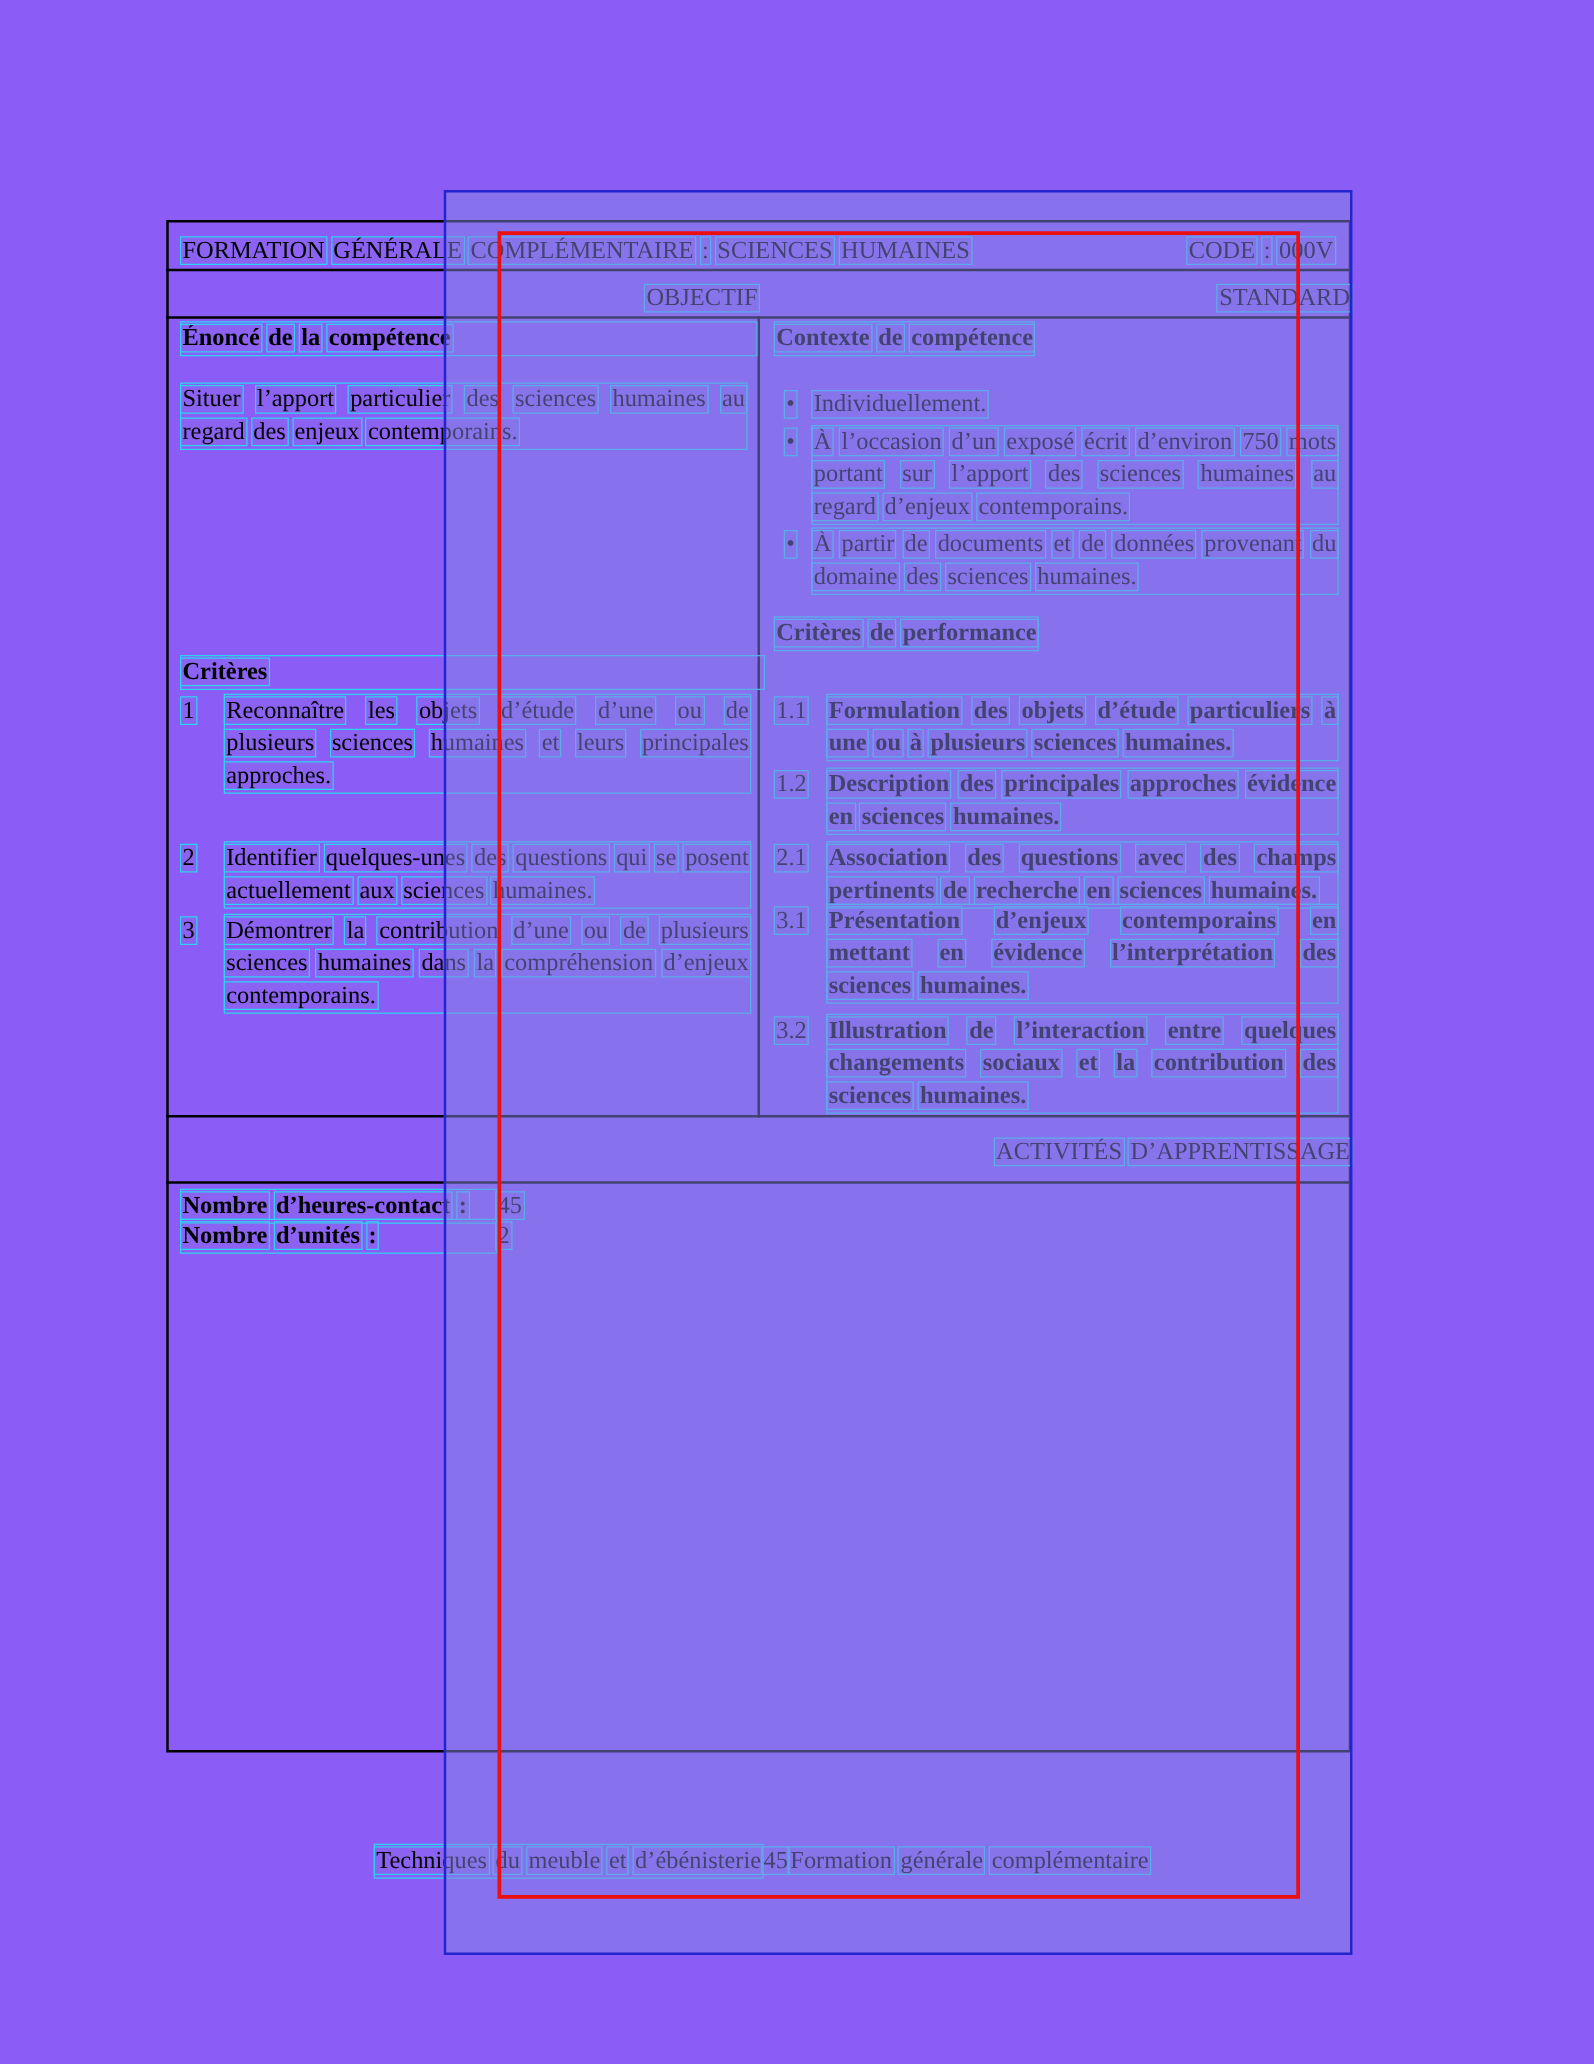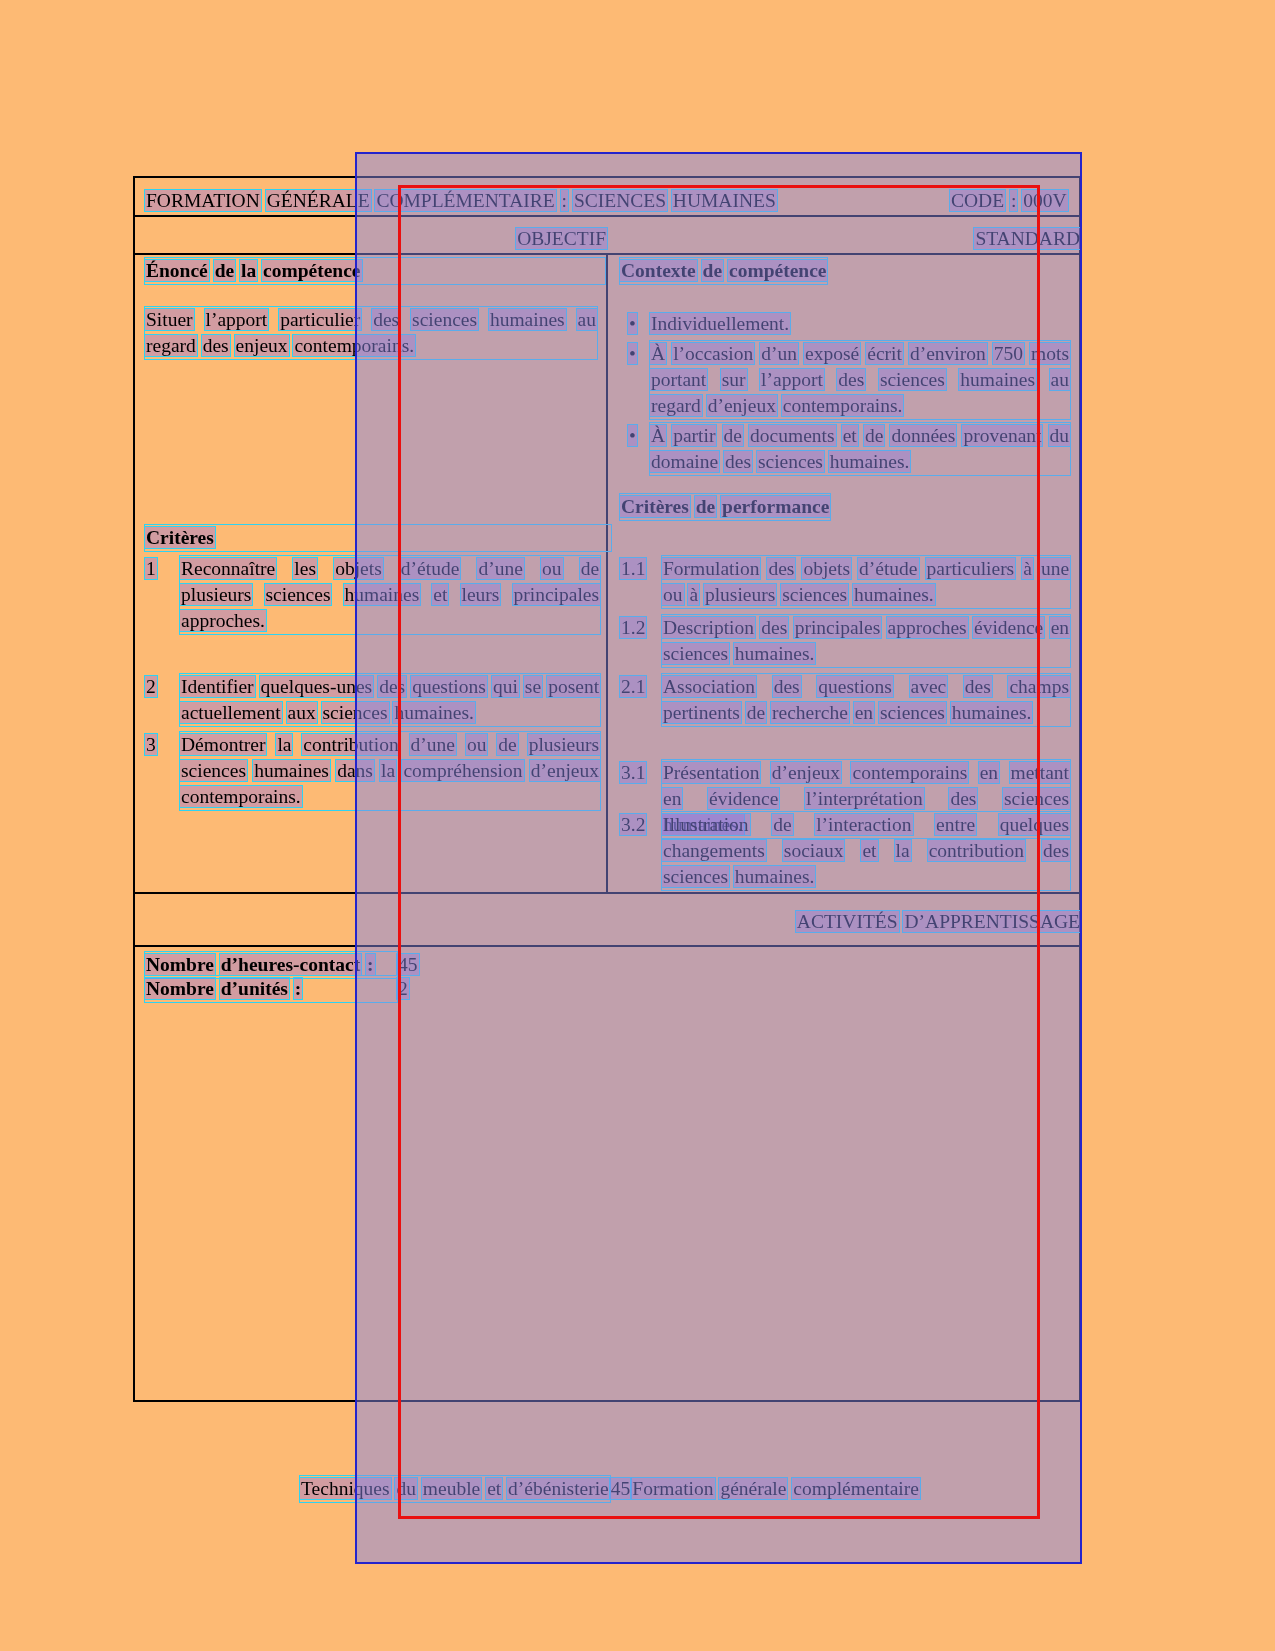--- a/index.html
+++ b/index.html
@@ -9,38 +9,38 @@
     --ov-fill: rgba(134,134,228,0.5);
     --ov-border: #2424cc;
     --red: #ea1010;
   }
   html,body { background:#ffffff; }
   body{
     width:1275px; height:1651px;
     font-family:"Liberation Serif", serif;
     color:#000;
   }
-  .page{ position:relative; width:1275px; height:1651px; background:#fdba74; overflow:hidden; }
+  .page{ position:relative; width:1275px; height:1651px; background:#8b5cf6; overflow:hidden; }
   .abs{ position:absolute; }
   .t{ font-size:19.5px; line-height:26px; }
   .b{ font-weight:bold; }
   .center{ text-align:right; }
   .just{ text-align:justify; }
 
   
   .frame{ position:absolute; left:133px; top:176px; width:948px; height:1226px; border:2px solid #000; }
   .hline{ position:absolute; left:133px; width:948px; height:0; border-top:2px solid #000; }
   .vline{ position:absolute; left:606px; top:253px; width:0; height:641px; border-left:2px solid #000; }
 
   
   .item{ }
   .num{ position:absolute; left:0; top:0; }
   .txt-l{ margin-left:35px; }
   .txt-b{ margin-left:22px; }
-  .txt-r{ margin-left:42px; }
+  .txt-r{ margin-left:42px;font-weight:bold; }
 
   
   .w{ background:var(--hl-fill); outline:1px solid var(--hl-border); padding:0 1px; }
   
   .lb{ outline:1px solid var(--hl-border); }
 
   
   .overlay-blue{
     position:absolute; left:355px; top:152px; width:727px; height:1412px;
     background:var(--ov-fill); border:2px solid var(--ov-border);
@@ -118,21 +118,21 @@
     <div class="txt-r just hl lb"><span class="w">Formulation</span> <span class="w">des</span> <span class="w">objets</span> <span class="w">d’étude</span> <span class="w">particuliers</span> <span class="w">à</span> <span class="w">une</span> <span class="w">ou</span> <span class="w">à</span> <span class="w">plusieurs</span> <span class="w">sciences</span> <span class="w">humaines.</span></div>
   </div>
   <div class="abs t item" style="left:620px; top:615px; width:450px">
     <span class="num hl"><span class="w">1.2</span></span>
     <div class="txt-r just hl lb"><span class="w">Description</span> <span class="w">des</span> <span class="w">principales</span> <span class="w">approches</span> <span class="w">évidence</span> <span class="w">en</span> <span class="w">sciences</span> <span class="w">humaines.</span></div>
   </div>
   <div class="abs t item" style="left:620px; top:674px; width:450px">
     <span class="num hl"><span class="w">2.1</span></span>
     <div class="txt-r just hl lb"><span class="w">Association</span> <span class="w">des</span> <span class="w">questions</span> <span class="w">avec</span> <span class="w">des</span> <span class="w">champs</span> <span class="w">pertinents</span> <span class="w">de</span> <span class="w">recherche</span> <span class="w">en</span> <span class="w">sciences</span> <span class="w">humaines.</span></div>
   </div>
-  <div class="abs t item" style="left:620px; top:760px; width:450px">
+  <div class="abs t item" style="left:620px; top:724px; width:450px">
     <span class="num hl"><span class="w">3.1</span></span>
     <div class="txt-r just hl lb"><span class="w">Présentation</span> <span class="w">d’enjeux</span> <span class="w">contemporains</span> <span class="w">en</span> <span class="w">mettant</span> <span class="w">en</span> <span class="w">évidence</span> <span class="w">l’interprétation</span> <span class="w">des</span> <span class="w">sciences</span> <span class="w">humaines.</span></div>
   </div>
   <div class="abs t item" style="left:620px; top:812px; width:450px">
     <span class="num hl"><span class="w">3.2</span></span>
     <div class="txt-r just hl lb"><span class="w">Illustration</span> <span class="w">de</span> <span class="w">l’interaction</span> <span class="w">entre</span> <span class="w">quelques</span> <span class="w">changements</span> <span class="w">sociaux</span> <span class="w">et</span> <span class="w">la</span> <span class="w">contribution</span> <span class="w">des</span> <span class="w">sciences</span> <span class="w">humaines.</span></div>
   </div>
 
   <div class="abs t center" style="left:133px; top:909px; width:948px">
     <span class="hl"><span class="w">ACTIVITÉS</span> <span class="w">D’APPRENTISSAGE</span></span>

